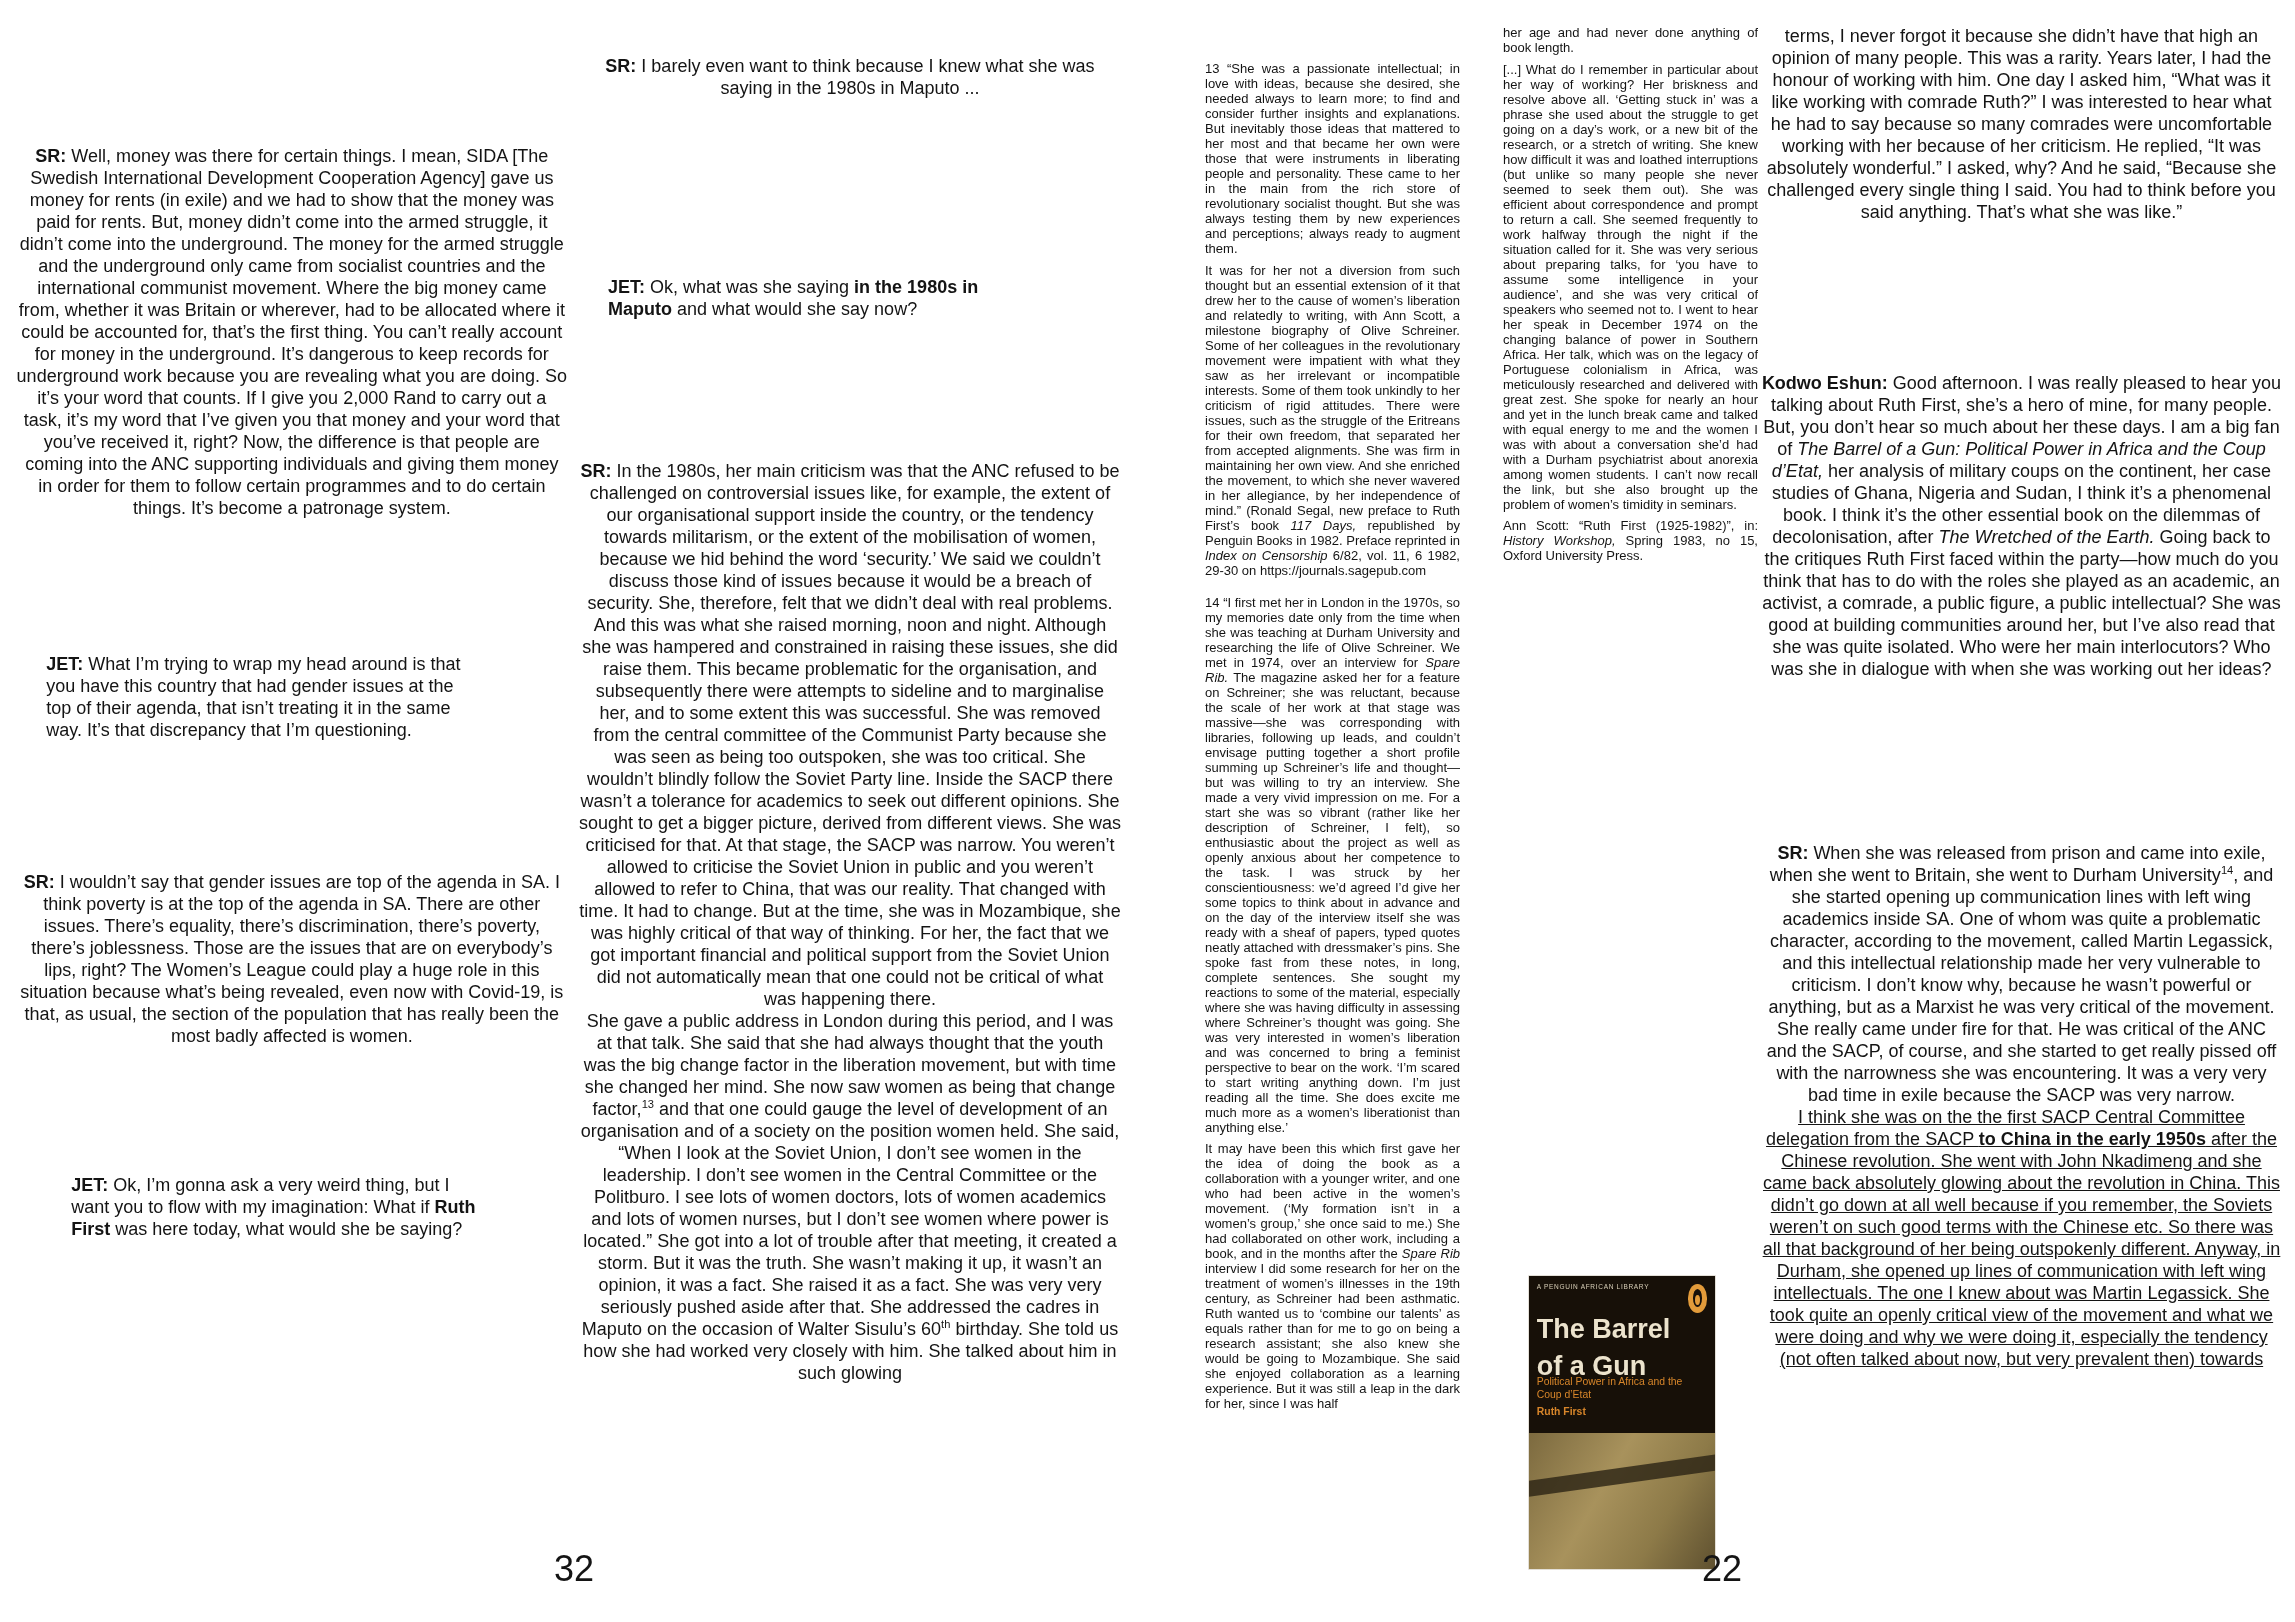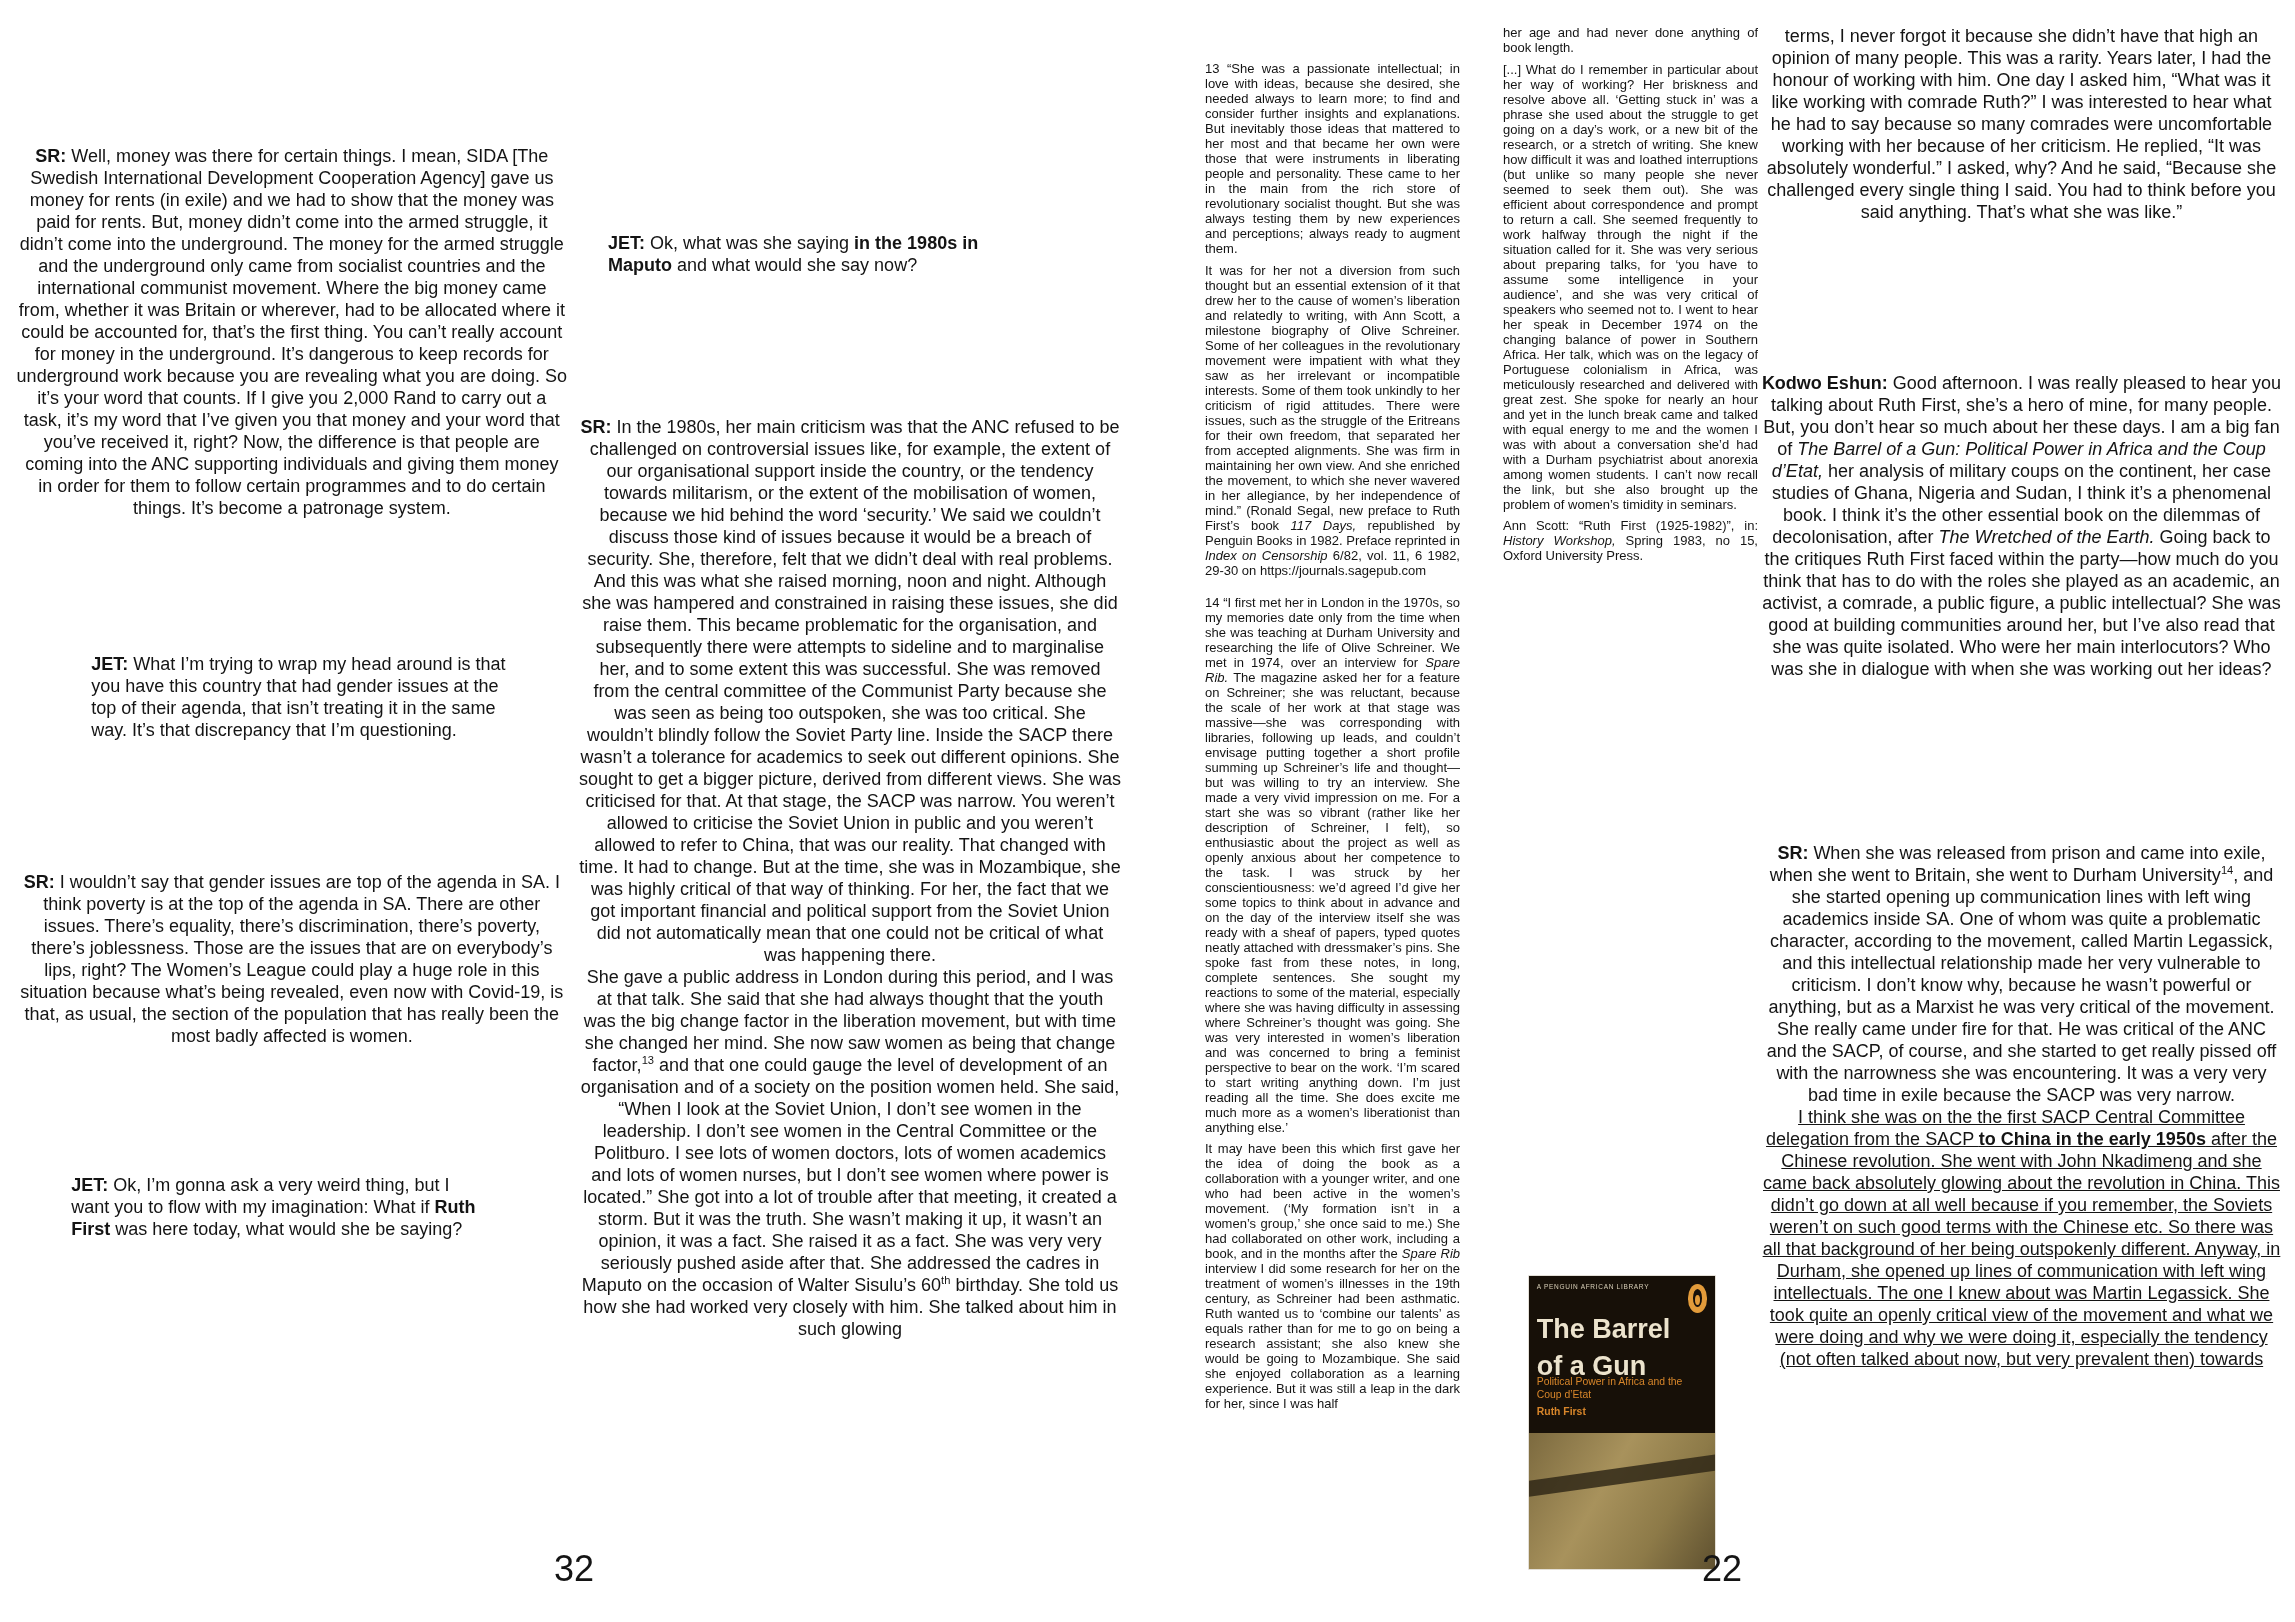--- a/index.html
+++ b/index.html
@@ -22,21 +22,21 @@
   .fncol p:first-child { margin-top:0; }
   .fncol p.gap-m { margin-top:17px; }
 
   .b { font-weight:bold; }
   .i { font-style:italic; }
   sup { font-size:0.62em; vertical-align:super; line-height:0; }
 
   
   .col-l1 { left:16.3px;  top:145px; width:551px; }
   .col-l2 { left:579px; top:55px;  width:542px; }
-  .col-l1 .p2 { margin-top:134px; margin-left:75px; width:427px; }
+  .col-l1 .p2 { margin-top:134px; margin-left:30px; width:427px; }
   .col-l1 .p3 { margin-top:130px; }
   .col-l1 .p4 { margin-top:127px; margin-left:55px; width:411px; }
   .col-l2 .p2 { margin-top:177px; margin-left:29px; width:417px; }
   .col-l2 .p3 { margin-top:140px; }
   .col-l2 .p4 { margin-top:0; }
 
   .col-fn1 { left:57px;  top:25px; width:255px; height:1538px;margin-top:36px; }
   .col-fn2 { left:355px; top:25px; width:255px; height:1538px; }
   .col-rmain { left:613px; top:25px; width:521px; }
   .col-rmain .p2 { margin-top:149px; }
@@ -87,20 +87,21 @@
   <div class="page page-left">
 
     <div class="col col-l1">
       <p class="para p1"><span class="b">SR: </span><span>Well, money was there for certain things. I mean, SIDA [The Swedish International Development Cooperation Agency] gave us money for rents (in exile) and we had to show that the money was paid for rents. But, money didn’t come into the armed struggle, it didn’t come into the underground. The money for the armed struggle and the underground only came from socialist countries and the international communist movement. Where the big money came from, whether it was Britain or wherever, had to be allocated where it could be accounted for, that’s the first thing. You can’t really account for money in the underground. It’s dangerous to keep records for underground work because you are revealing what you are doing. So it’s your word that counts. If I give you 2,000 Rand to carry out a task, it’s my word that I’ve given you that money and your word that you’ve received it, right? Now, the difference is that people are coming into the ANC supporting individuals and giving them money in order for them to follow certain programmes and to do certain things. It’s become a patronage system.</span></p>
       <p class="para jet p2"><span class="b">JET: </span><span>What I’m trying to wrap my head around is that you have this country that had gender issues at the top of their agenda, that isn’t treating it in the same way. It’s that discrepancy that I’m questioning.</span></p>
       <p class="para p3"><span class="b">SR: </span><span>I wouldn’t say that gender issues are top of the agenda in SA. I think poverty is at the top of the agenda in SA. There are other issues. There’s equality, there’s discrimination, there’s poverty, there’s joblessness. Those are the issues that are on everybody’s lips, right? The Women’s League could play a huge role in this situation because what’s being revealed, even now with Covid-19, is that, as usual, the section of the population that has really been the most badly affected is women.</span></p>
       <p class="para jet p4"><span class="b">JET: </span><span>Ok, I’m gonna ask a very weird thing, but I want you to flow with my imagination: What if </span><span class="b">Ruth First</span><span> was here today, what would she be saying?</span></p>
     </div>
 
     <div class="col col-l2">
+      <p class="para p1"><span class="b">SR: </span><span>I barely even want to think because I knew what she was saying in the 1980s in Maputo ...</span></p>
       <p class="para jet p2"><span class="b">JET: </span><span>Ok, what was she saying </span><span class="b">in the 1980s in Maputo</span><span> and what would she say now?</span></p>
       <p class="para p3"><span class="b">SR: </span><span>In the 1980s, her main criticism was that the ANC refused to be challenged on controversial issues like, for example, the extent of our organisational support inside the country, or the tendency towards militarism, or the extent of the mobilisation of women, because we hid behind the word ‘security.’ We said we couldn’t discuss those kind of issues because it would be a breach of security. She, therefore, felt that we didn’t deal with real problems. And this was what she raised morning, noon and night. Although she was hampered and constrained in raising these issues, she did raise them. This became problematic for the organisation, and subsequently there were attempts to sideline and to marginalise her, and to some extent this was successful. She was removed from the central committee of the Communist Party because she was seen as being too outspoken, she was too critical. She wouldn’t blindly follow the Soviet Party line. Inside the SACP there wasn’t a tolerance for academics to seek out different opinions. She sought to get a bigger picture, derived from different views. She was criticised for that. At that stage, the SACP was narrow. You weren’t allowed to criticise the Soviet Union in public and you weren’t allowed to refer to China, that was our reality. That changed with time. It had to change. But at the time, she was in Mozambique, she was highly critical of that way of thinking. For her, the fact that we got important financial and political support from the Soviet Union did not automatically mean that one could not be critical of what was happening there.</span></p>
       <p class="para p4"><span>She gave a public address in London during this period, and I was at that talk. She said that she had always thought that the youth was the big change factor in the liberation movement, but with time she changed her mind. She now saw women as being that change factor,</span><sup>13</sup><span> and that one could gauge the level of development of an organisation and of a society on the position women held. She said, “When I look at the Soviet Union, I don’t see women in the leadership. I don’t see women in the Central Committee or the Politburo. I see lots of women doctors, lots of women academics and lots of women nurses, but I don’t see women where power is located.” She got into a lot of trouble after that meeting, it created a storm. But it was the truth. She wasn’t making it up, it wasn’t an opinion, it was a fact. She raised it as a fact. She was very very seriously pushed aside after that. She addressed the cadres in Maputo on the occasion of Walter Sisulu’s 60</span><sup>th</sup><span> birthday. She told us how she had worked very closely with him. She talked about him in such glowing</span></p>
     </div>
 
     <div class="folio">
       <span class="rule"></span>
       <span class="pagenum">32</span>
       <span class="rule"></span>
     </div>

